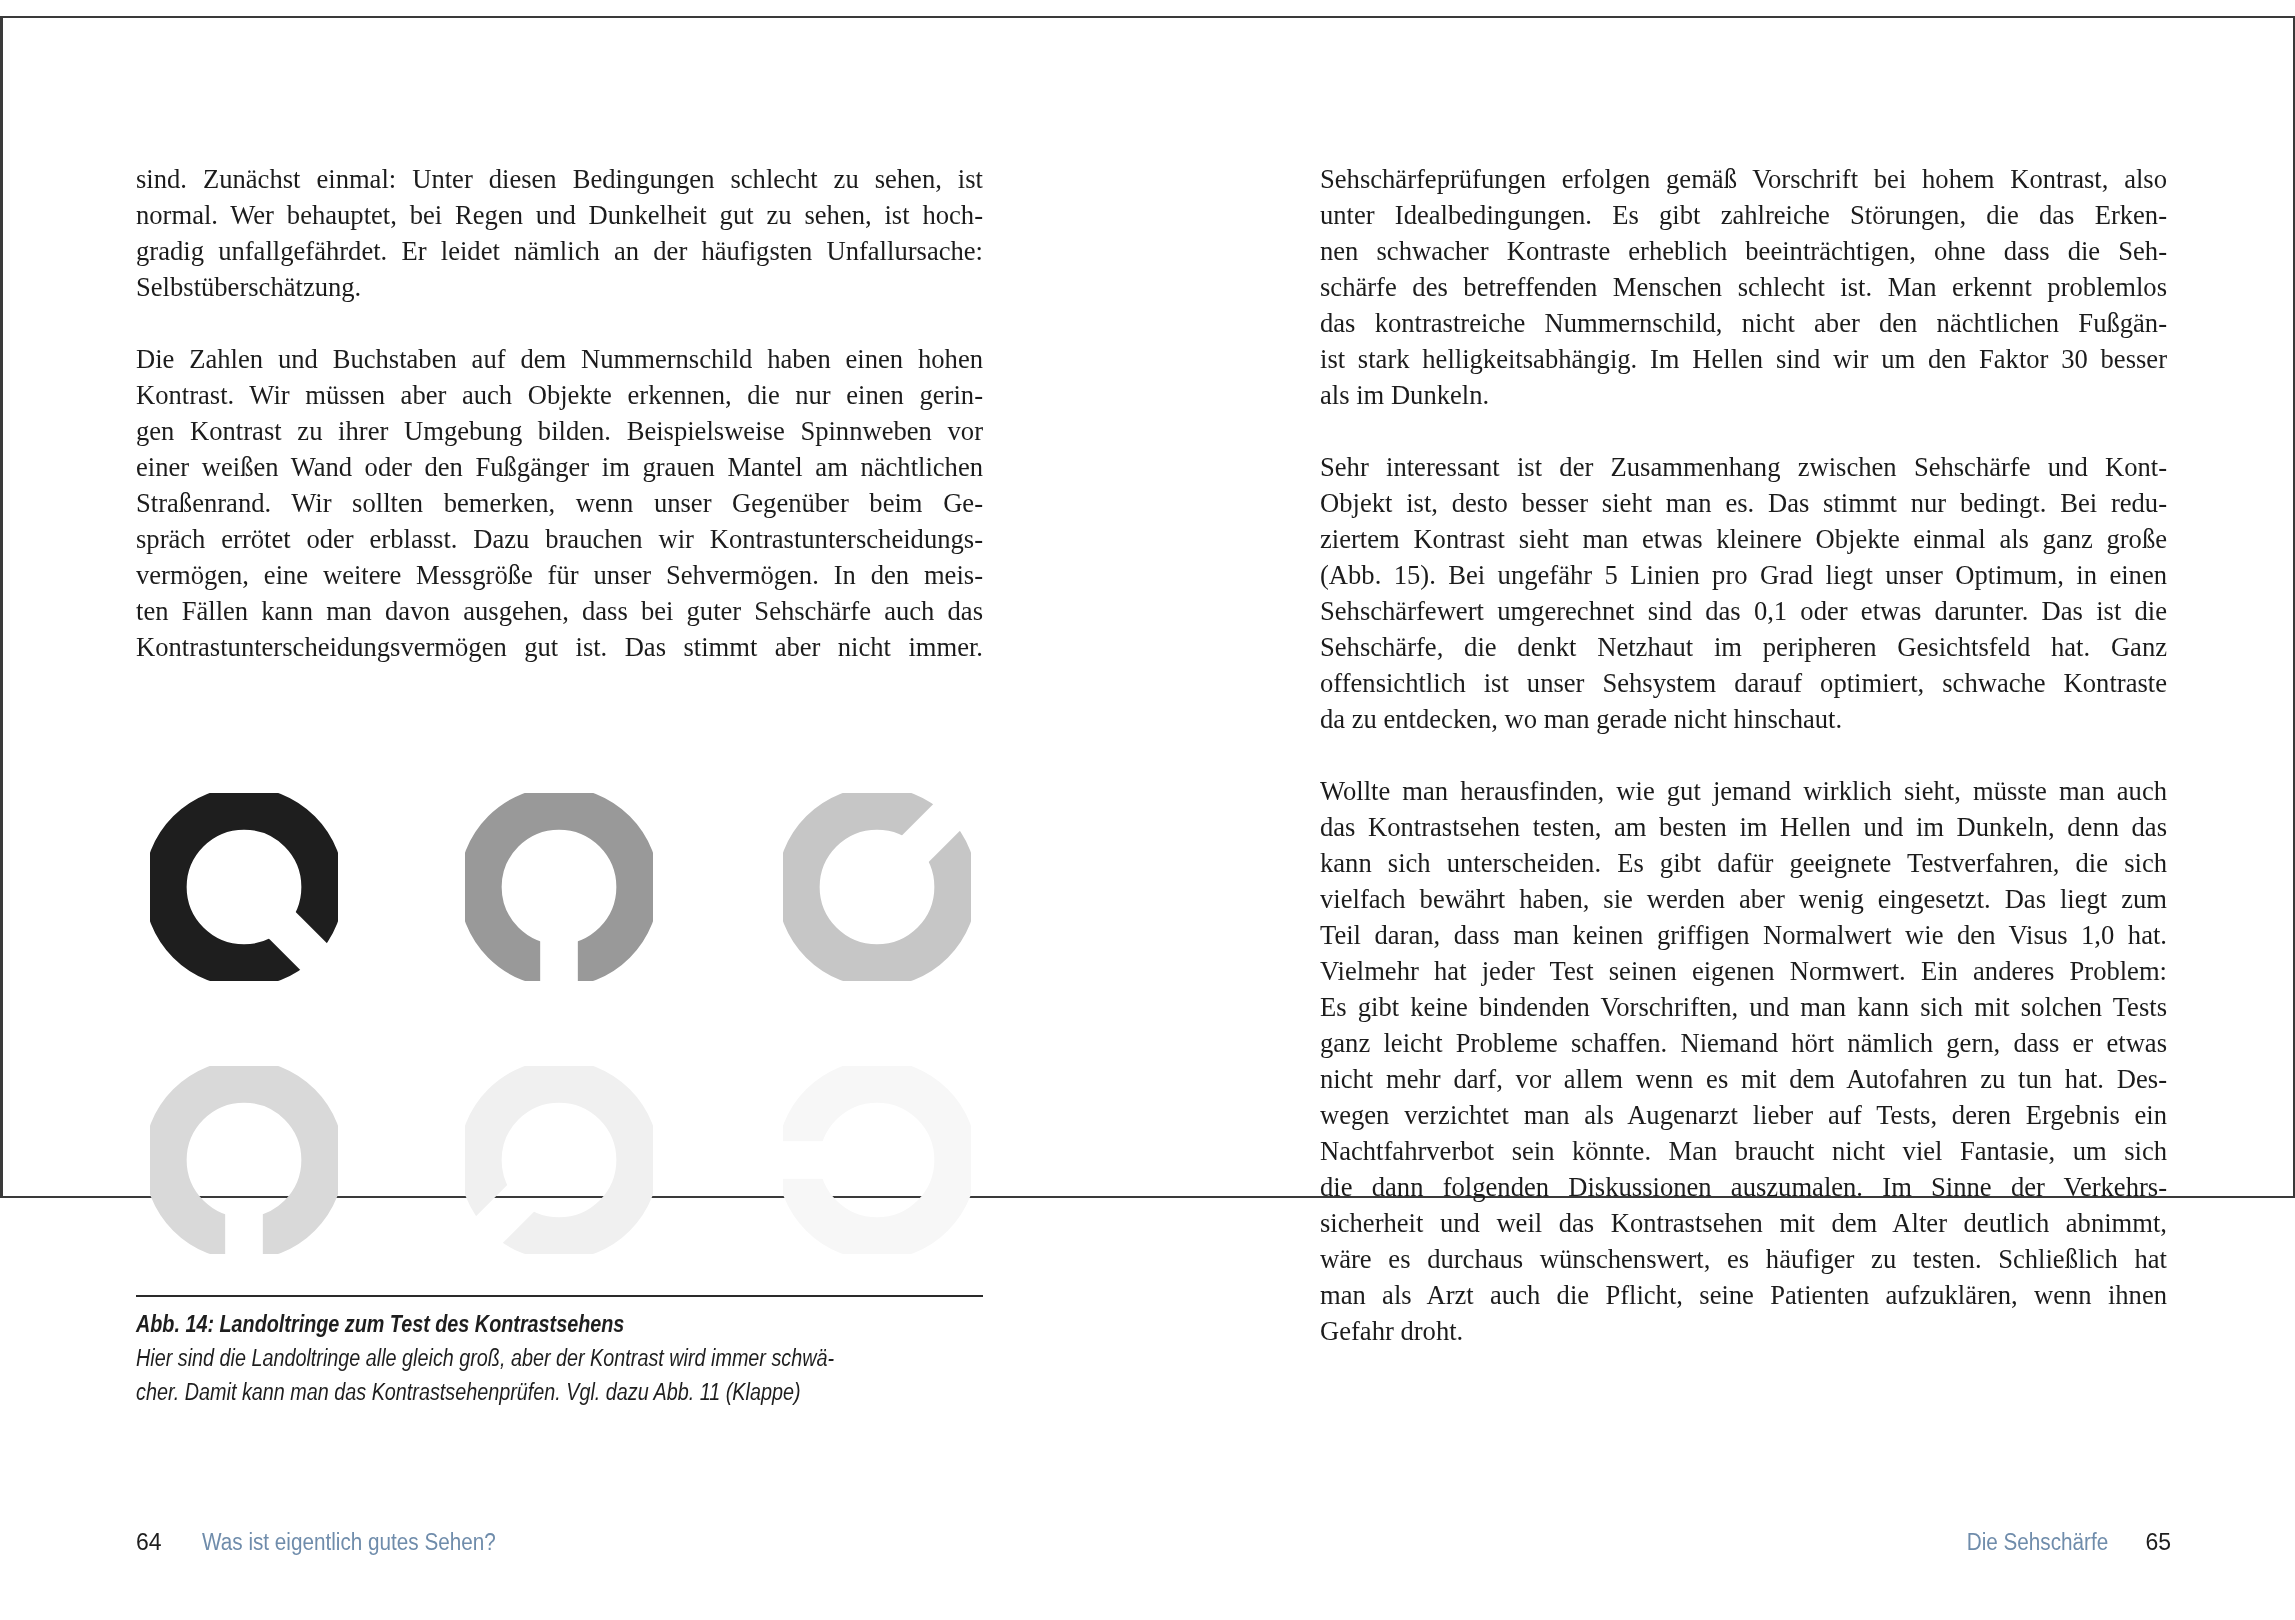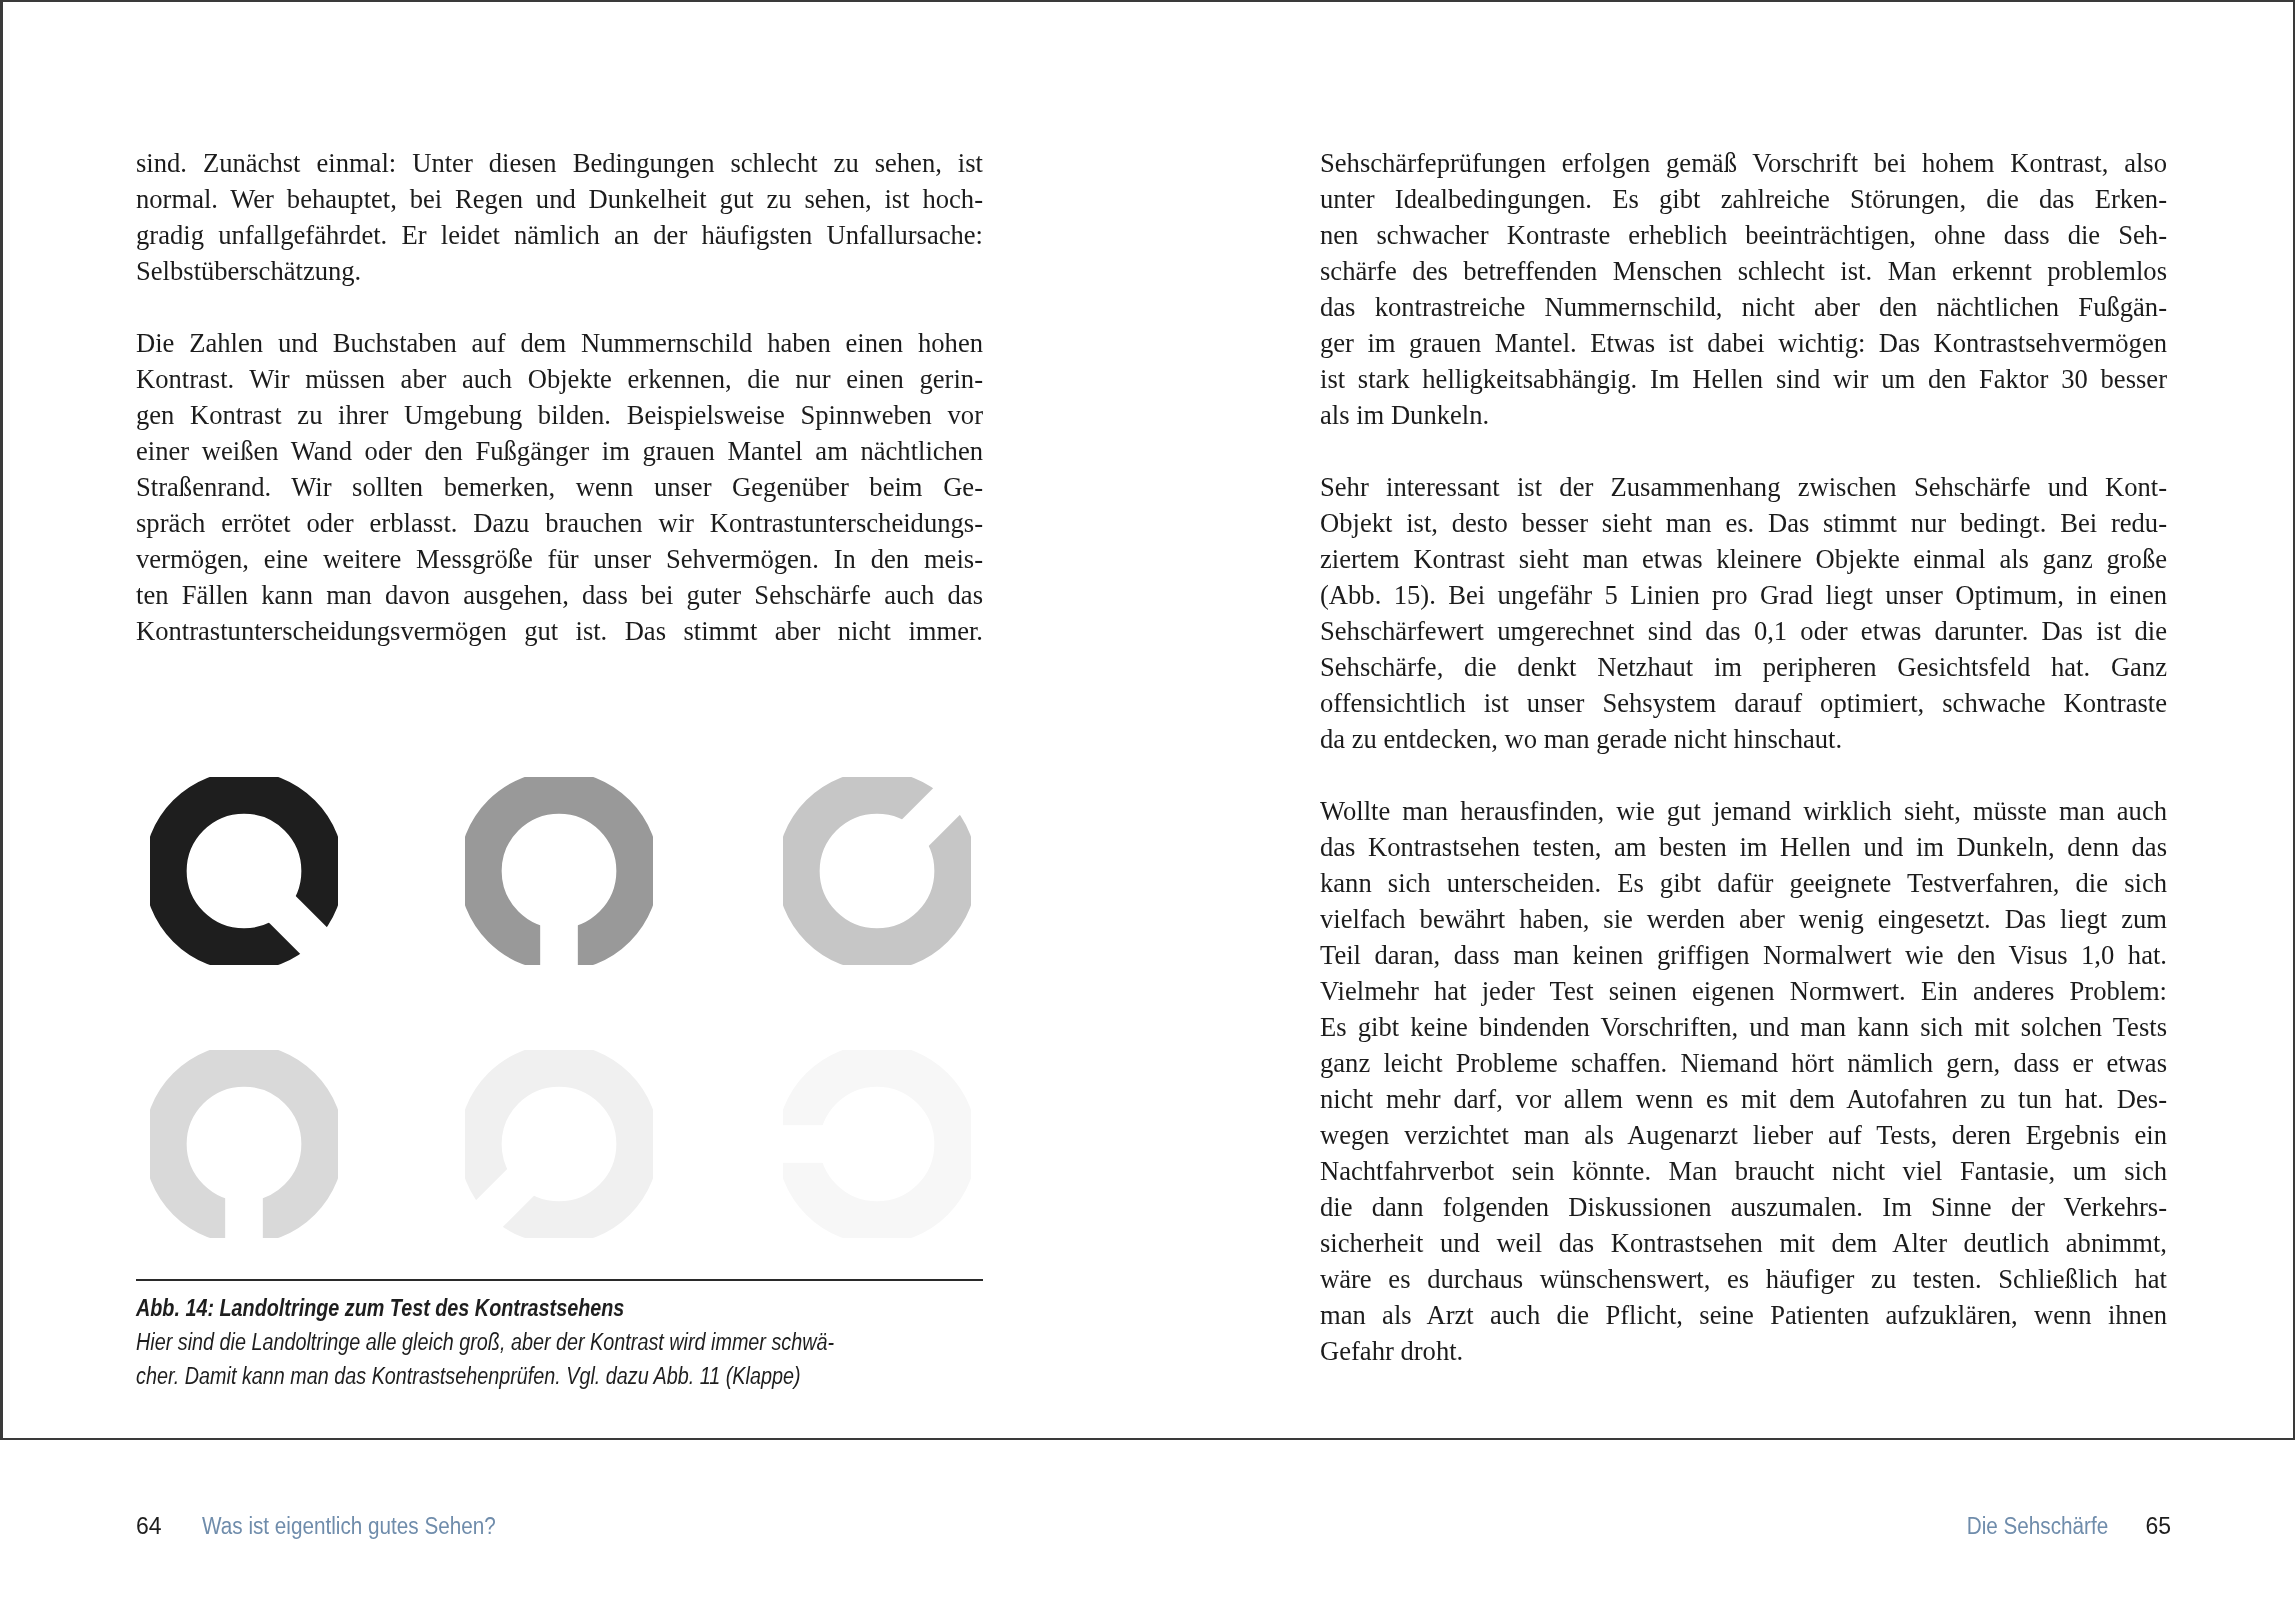--- a/index.html
+++ b/index.html
@@ -1,18 +1,18 @@
 <!DOCTYPE html>
 <html style="font-size:13.7px"><head>
   <meta charset="utf-8">
   <style>
     html, body { margin: 0; padding: 0; background: #ffffff; }
     body { width: 2295px; height: 1621px; position: relative; overflow: hidden; }
     .frame {
-      position: absolute; left: 0; top: 0; width: 2295px; height: 1440px;
+      position: absolute; left: 0; top: 16px; width: 2295px; height: 1182px;
       box-sizing: border-box; border: 2.6px solid #3a3a3a;
       border-left-width: 3.4px; background: #ffffff;
     }
     .page { position: absolute; top: 0; height: 1621px; }
     .page-left { left: 0; width: 1147px; }
     .page-right { left: 1147px; width: 1148px; }
 
     .body-text {
       position: absolute;
       font-family: "Liberation Serif", "DejaVu Serif", serif;
@@ -164,21 +164,20 @@
   </div>
 
   <div class="page page-right">
     <div class="body-text right-col">
       <p>
         <span class="line">Sehschärfeprüfungen erfolgen gemäß Vorschrift bei hohem Kontrast, also</span>
         <span class="line">unter Idealbedingungen. Es gibt zahlreiche Störungen, die das Erken-</span>
         <span class="line">nen schwacher Kontraste erheblich beeinträchtigen, ohne dass die Seh-</span>
         <span class="line">schärfe des betreffenden Menschen schlecht ist. Man erkennt problemlos</span>
         <span class="line">das kontrastreiche Nummernschild, nicht aber den nächtlichen Fußgän-</span>
-        <span class="line">ger im grauen Mantel. Etwas ist dabei wichtig: Das Kontrastsehvermögen</span>
         <span class="line">ist stark helligkeitsabhängig. Im Hellen sind wir um den Faktor 30 besser</span>
         <span class="line last">als im Dunkeln.</span>
       </p>
       <p>
         <span class="line">Sehr interessant ist der Zusammenhang zwischen Sehschärfe und Kont-</span>
         <span class="line">Objekt ist, desto besser sieht man es. Das stimmt nur bedingt. Bei redu-</span>
         <span class="line">ziertem Kontrast sieht man etwas kleinere Objekte einmal als ganz große</span>
         <span class="line">(Abb. 15). Bei ungefähr 5 Linien pro Grad liegt unser Optimum, in einen</span>
         <span class="line">Sehschärfewert umgerechnet sind das 0,1 oder etwas darunter. Das ist die</span>
         <span class="line">Sehschärfe, die denkt Netzhaut im peripheren Gesichtsfeld hat. Ganz</span>

